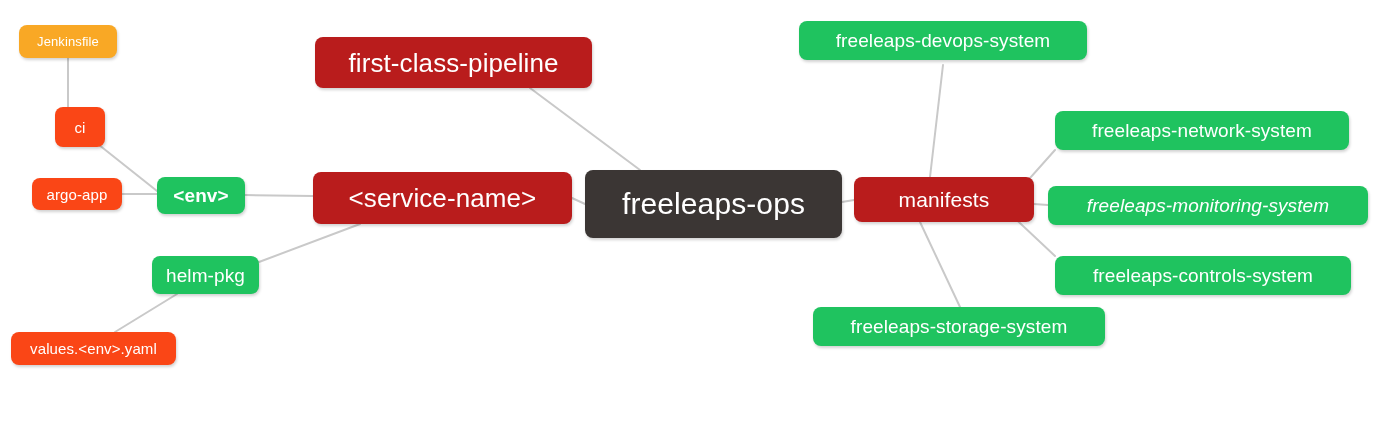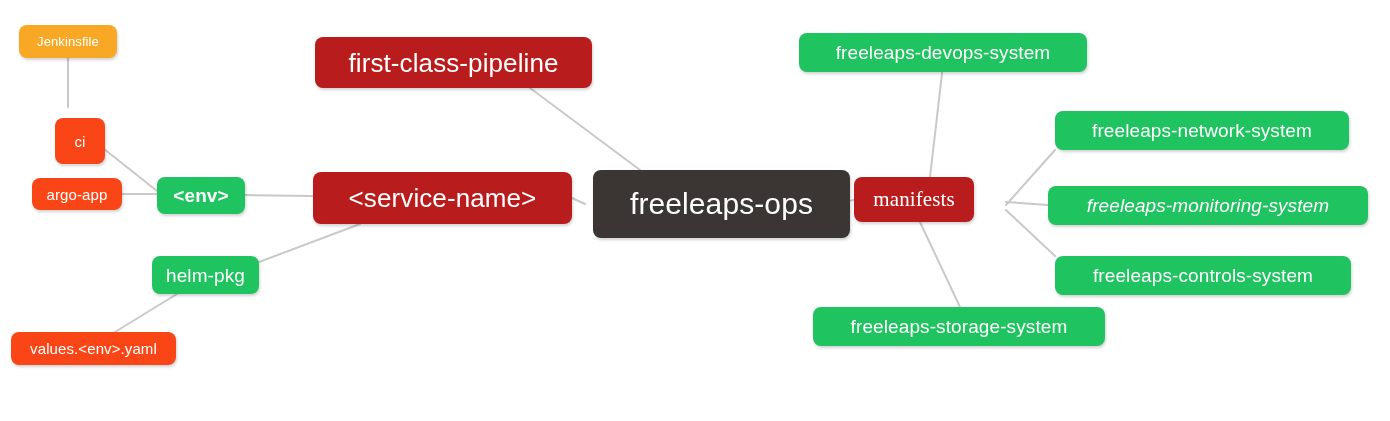--- a/index.html
+++ b/index.html
@@ -39,21 +39,20 @@
     line-height: 1;
     box-shadow: 1px 2px 3px rgba(0,0,0,0.18);
     text-align: center;
     padding: 0 25px;
     letter-spacing: 0.1px;
   }
   
   .n-root {
     background: #3b3634;
     font-size: 30px;
-    margin-left: 8px;
   }
   .n-blue {
     background: #b91c1c;
   }
   .n-green {
     background: #1fc35f;
   }
   .n-orange {
     background: #f9a825;
   }
@@ -90,42 +89,42 @@
   <div id="node-layer">
       <div class="node n-root sz-xl" style="left: 585px; top: 170px; width: 257px; height: 68px;">
         <span>freeleaps-ops</span>
       </div>
       <div class="node n-blue sz-lg" style="left: 313px; top: 172px; width: 259px; height: 52px; text-align: center;">
         <span>&lt;service-name&gt;</span>
       </div>
       <div class="node n-blue sz-lg" style="left: 315px; top: 37px; width: 277px; height: 51px;">
         <span>first-class-pipeline</span>
       </div>
-      <div class="node n-blue sz-md" style="left: 854px; top: 177px; width: 120px; height: 45px; font-family: Liberation Serif, serif;">
+      <div class="node n-blue sz-md" style="left: 854px; top: 177px; width: 180px; height: 45px;">
         <span>manifests</span>
       </div>
       <div class="node n-green sz-sm" style="left: 157px; top: 177px; width: 88px; height: 37px; font-weight: bold;">
         <span>&lt;env&gt;</span>
       </div>
       <div class="node n-green sz-sm" style="left: 152px; top: 256px; width: 107px; height: 38px;">
         <span>helm-pkg</span>
       </div>
-      <div class="node n-red sz-xs" style="left: 55px; top: 118px; width: 29px; height: 46px;">
+      <div class="node n-red sz-xs" style="left: 55px; top: 107px; width: 29px; height: 40px;">
         <span>ci</span>
       </div>
       <div class="node n-orange sz-xxs" style="left: 19px; top: 25px; width: 98px; height: 33px;">
         <span>Jenkinsfile</span>
       </div>
       <div class="node n-red sz-xs" style="left: 32px; top: 178px; width: 90px; height: 32px;">
         <span>argo-app</span>
       </div>
       <div class="node n-red sz-xs" style="left: 11px; top: 332px; width: 165px; height: 33px;">
         <span>values.&lt;env&gt;.yaml</span>
       </div>
-      <div class="node n-green sz-sm" style="left: 799px; top: 33px; width: 288px; height: 39px;">
+      <div class="node n-green sz-sm" style="left: 799px; top: 21px; width: 288px; height: 39px;">
         <span>freeleaps-devops-system</span>
       </div>
       <div class="node n-green sz-sm" style="left: 1055px; top: 111px; width: 294px; height: 39px;">
         <span>freeleaps-network-system</span>
       </div>
       <div class="node n-green sz-sm" style="left: 1048px; top: 186px; width: 320px; height: 39px; font-style: italic;">
         <span>freeleaps-monitoring-system</span>
       </div>
       <div class="node n-green sz-sm" style="left: 1055px; top: 256px; width: 296px; height: 39px;">
         <span>freeleaps-controls-system</span>

